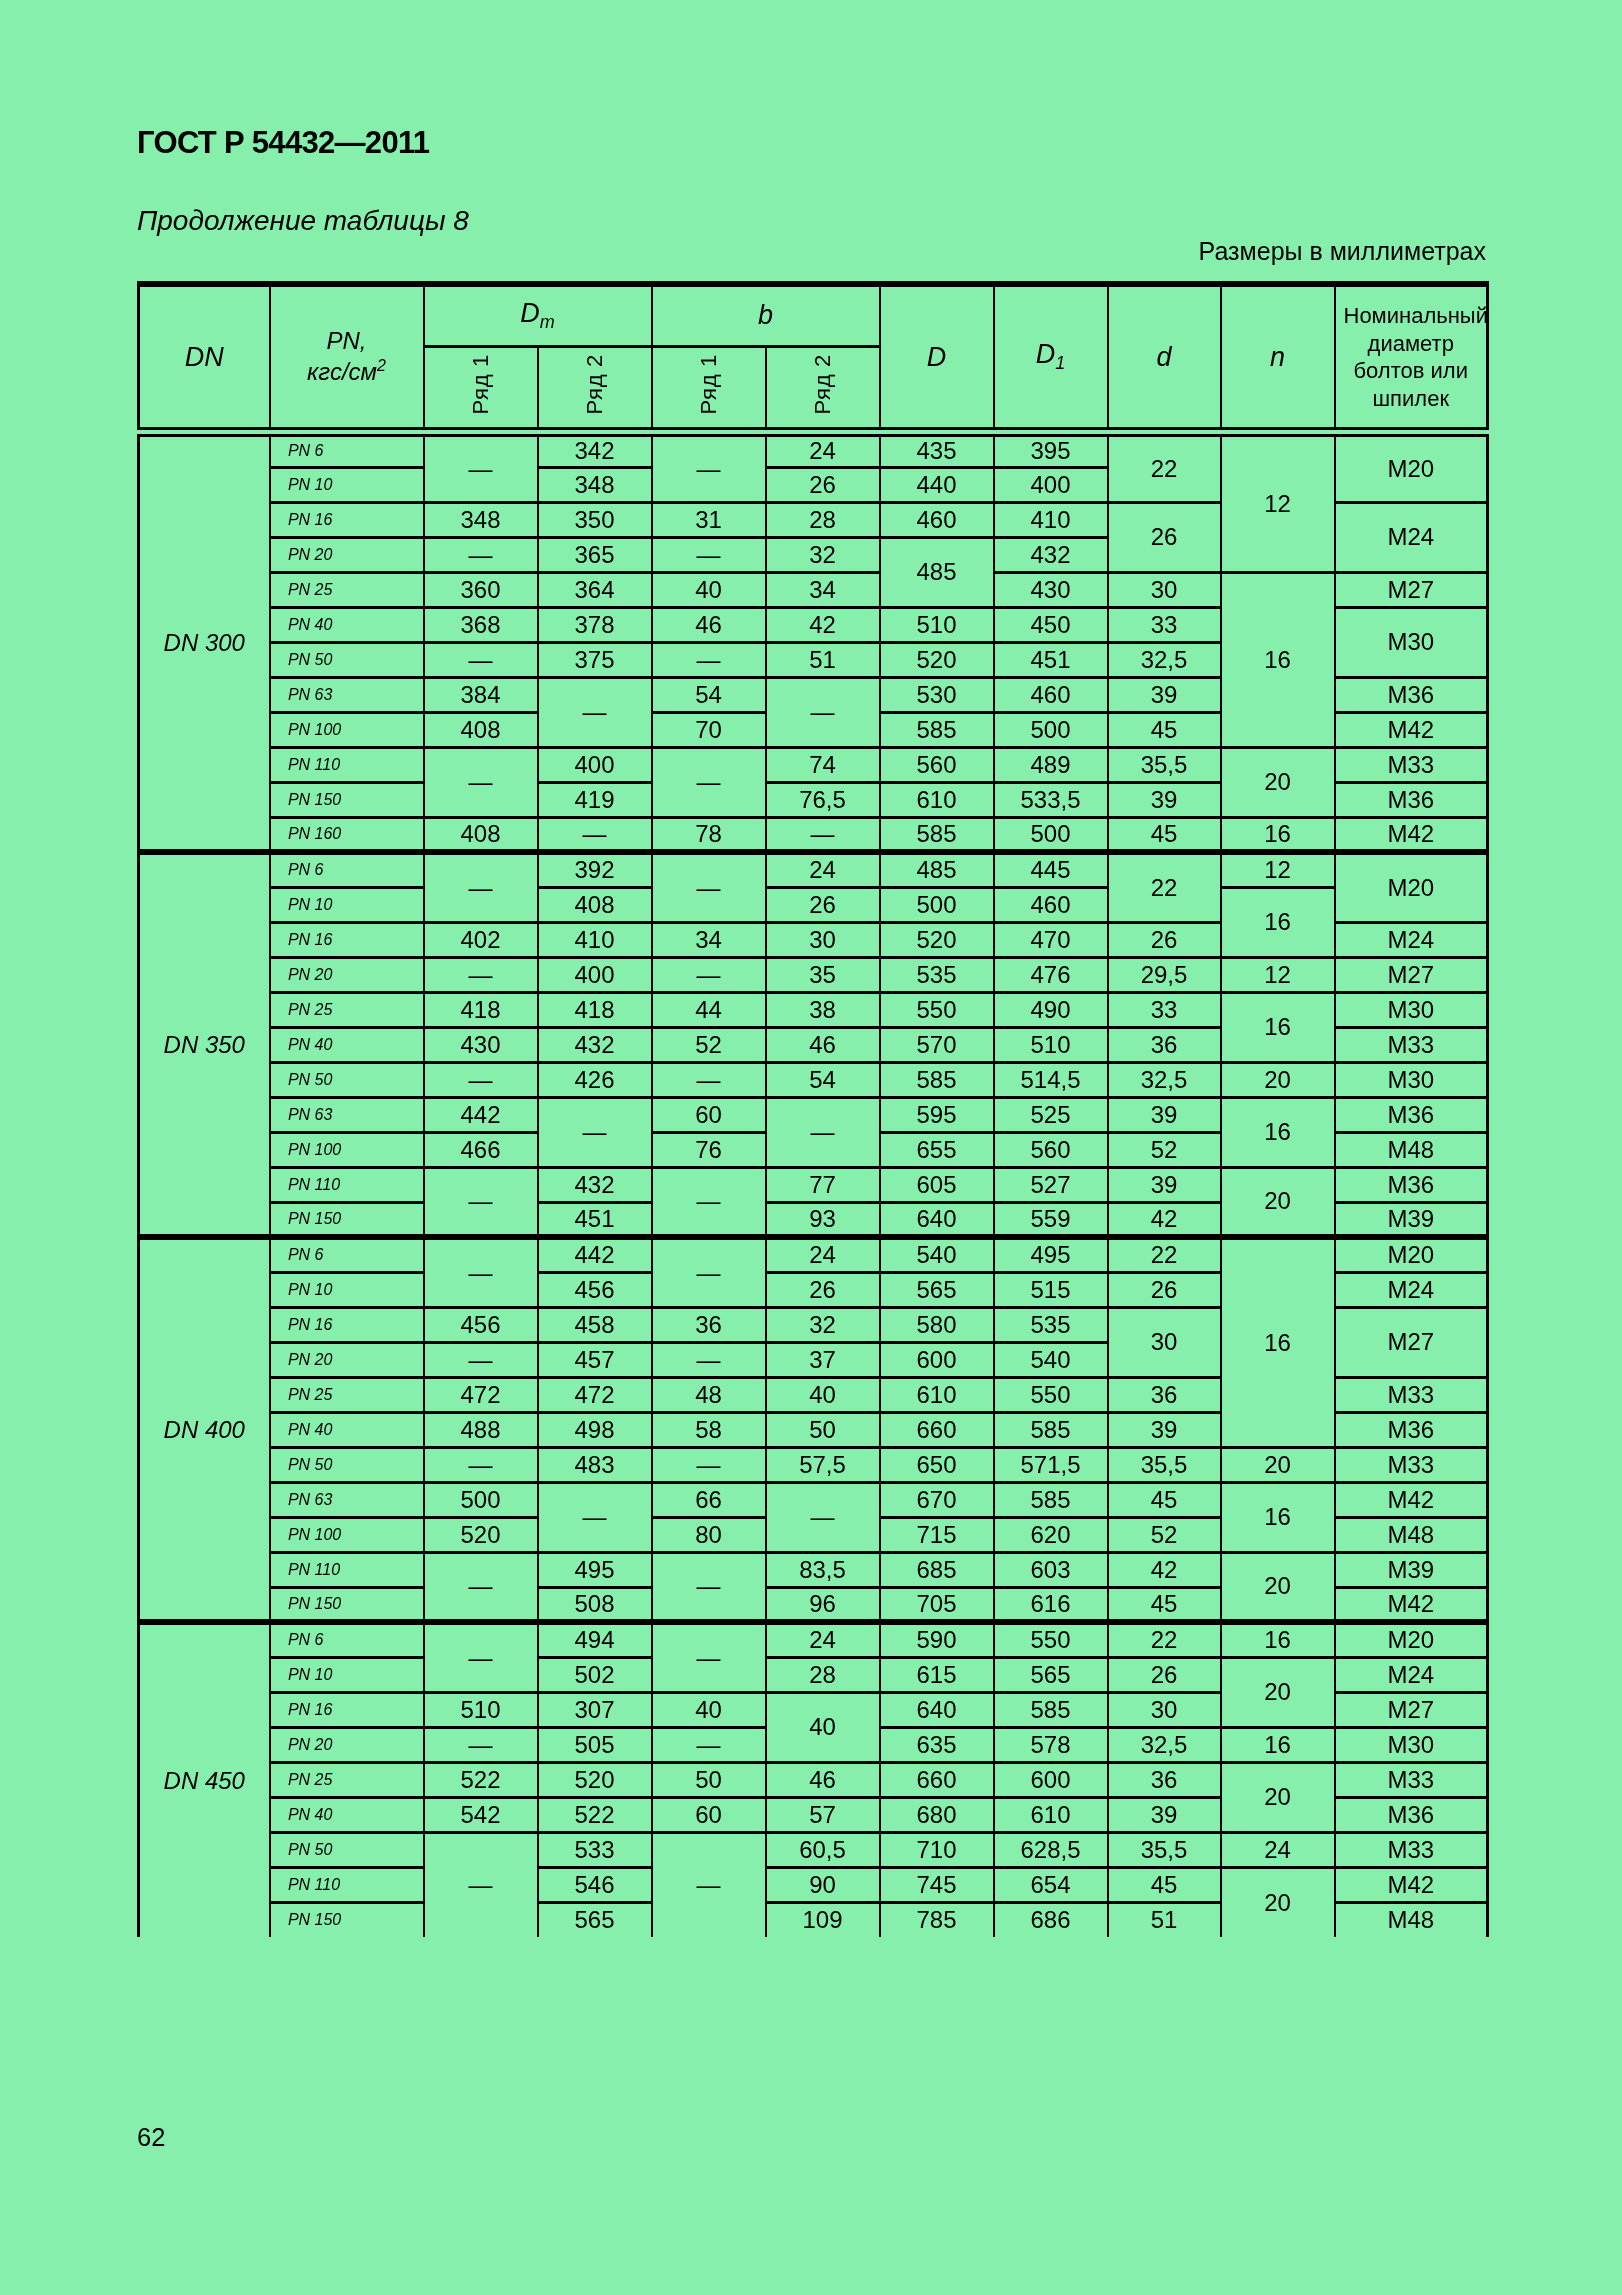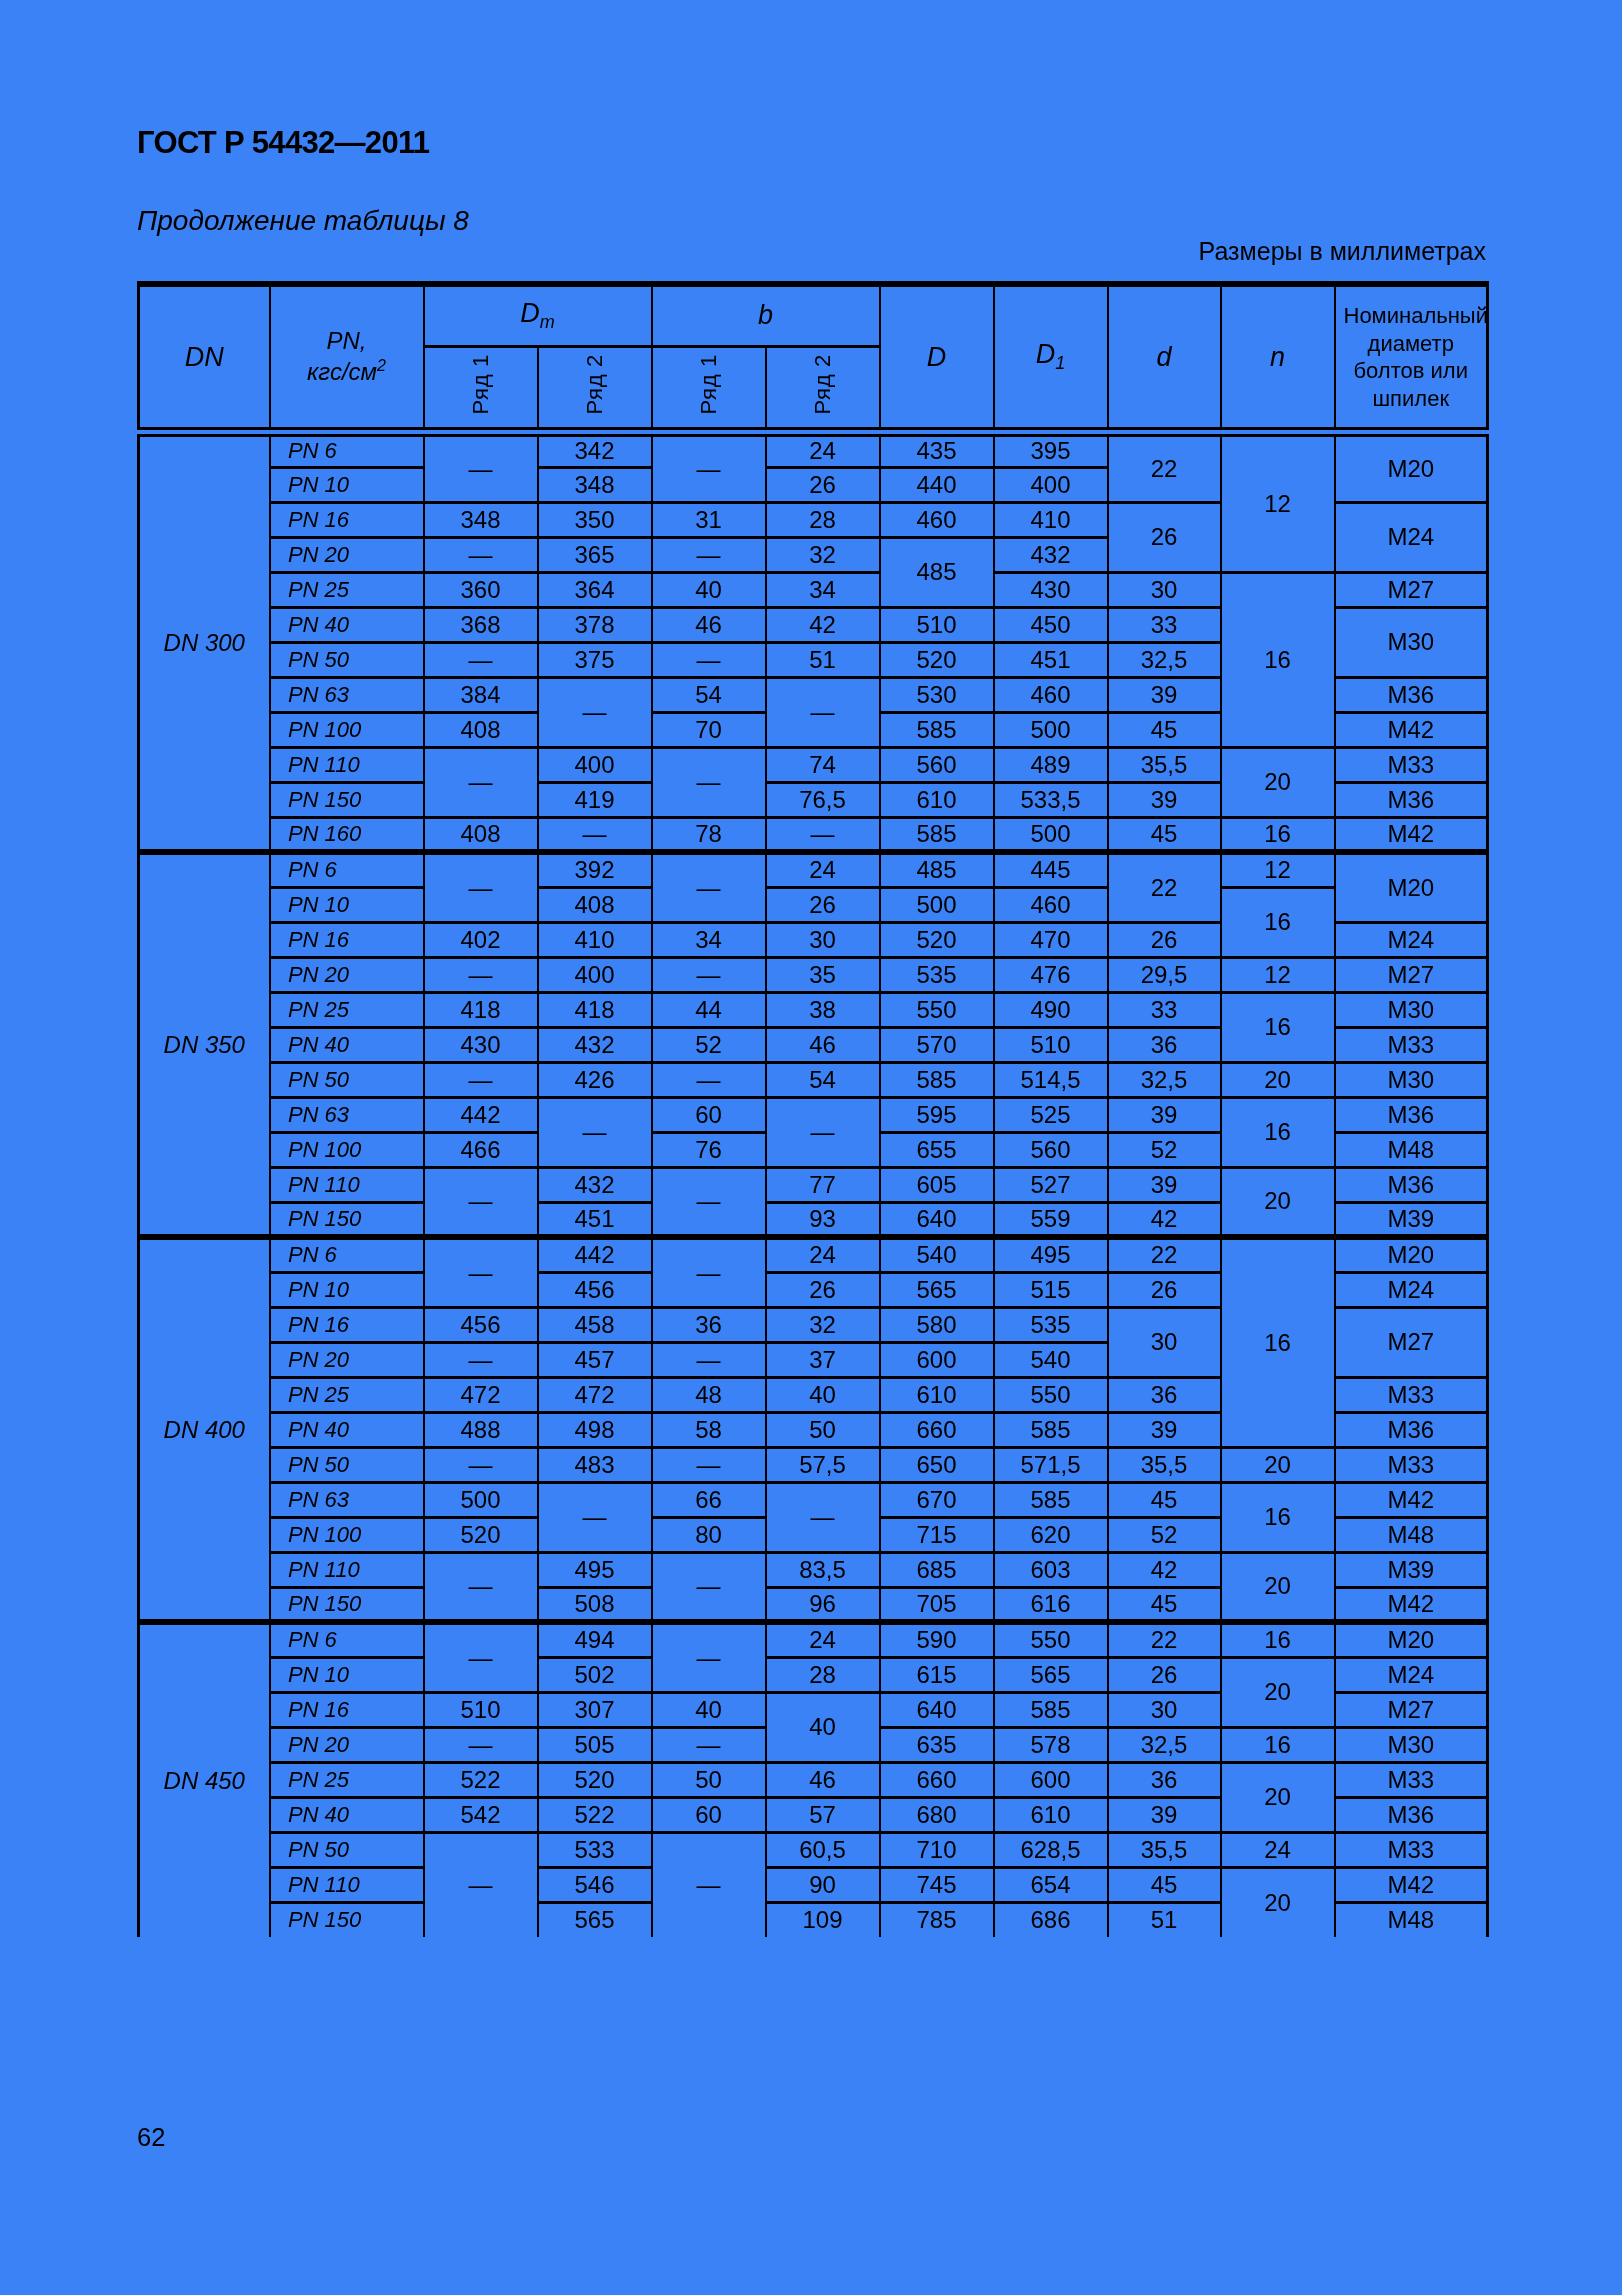--- a/index.html
+++ b/index.html
@@ -6,21 +6,21 @@
     margin: 0;
     padding: 0;
     background: #ffffff;
     color: #000000;
     font-family: "Liberation Sans", sans-serif;
   }
   .page {
     position: relative;
     width: 1623px;
     height: 2295px;
-    background: #3b82f6;
+    background: #86efac;
     overflow: hidden;
   }
   .doc-code {
     position: absolute;
     left: 137px;
     top: 125px;
     font-size: 31px;
     font-weight: bold;
     letter-spacing: -0.7px;
   }
@@ -78,21 +78,21 @@
   .vert span {
     display: inline-block;
     writing-mode: vertical-rl;
     transform: rotate(180deg);
     font-size: 22px;
     letter-spacing: 0.7px;
   }
   .dn-cell { font-style: italic; font-size: 24px; }
   .pn-cell {
     font-style: italic;
-    font-size: 22px;
+    font-size: 16px;
     text-align: left;
     padding-left: 17.4px;
   }
   .page-num {
     position: absolute;
     left: 137px;
     top: 2123px;
     font-size: 25.5px;
   }
 </style>

